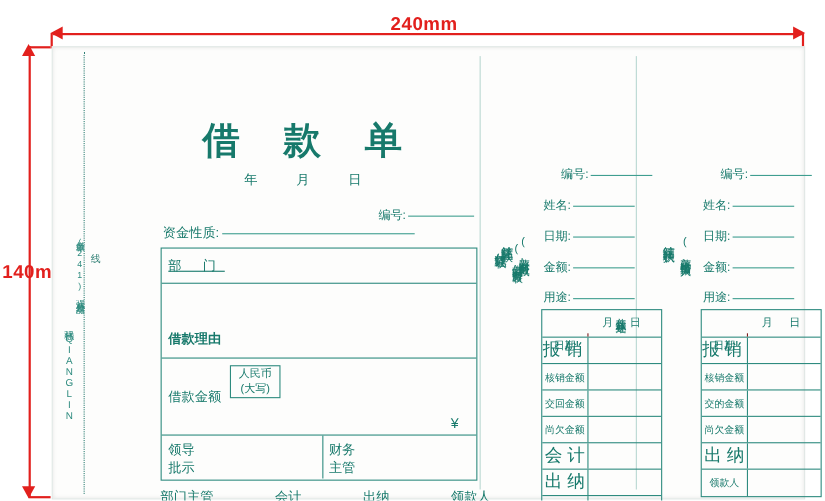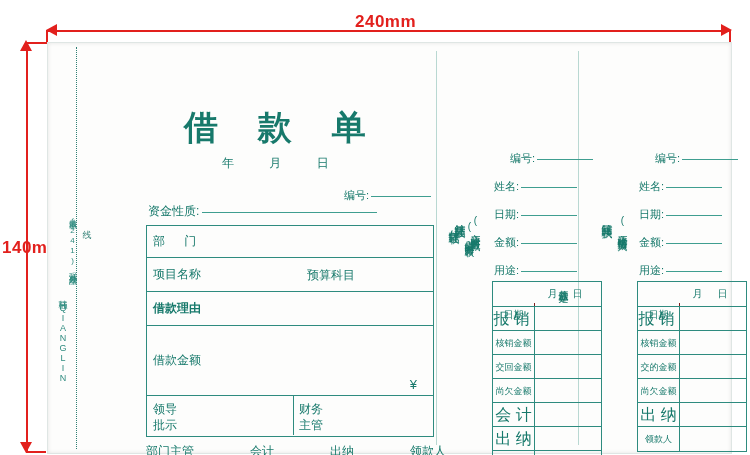--- a/index.html
+++ b/index.html
@@ -118,21 +118,21 @@
   #mb-row4 { top:100px; height:70px; }
   #mb-row5 { top:170px; height:39px; border-bottom:none; }
 
   .mb-label {
     position:absolute; left:6px; top:50%; transform:translateY(-50%);
     font-size:12px; color:#17796b; line-height:1.15;
     white-space:nowrap;
   }
   .mb-vline { position:absolute; top:0; bottom:0; width:0; border-left:1px solid #2e8b7f; }
 
-  #lbl-dept { letter-spacing:8px; }
+  #lbl-dept { letter-spacing:8px;text-decoration:underline; }
   #lbl-proj {}
   #lbl-budget { position:absolute; left:160px; top:50%; transform:translateY(-50%); font-size:12px; color:#17796b;}
   #lbl-reason {}
   #lbl-amount {}
   #rmb-box {
     position:absolute; left:62px; top:6px; width:46px; height:30px;
     border:1px solid #2e8b7f; font-size:10px; color:#17796b;
     text-align:center; line-height:1.25; padding-top:2px; box-sizing:border-box;
   }
   #amount-currency {
@@ -228,31 +228,29 @@
         <div id="main-fund">
           <span>资金性质:</span><span class="rule"></span>
         </div>
 
         <div class="main-box">
 
           <div class="mb-row" id="mb-row1">
             <span class="mb-label" id="lbl-dept">部    门</span>
           </div>
 
-          <div class="mb-row" id="mb-row2">
-            <span class="mb-label" id="lbl-proj">项目名称</span>
-            <span id="lbl-budget">预算科目</span>
-          </div>
 
           <div class="mb-row" id="mb-row3">
             <span class="mb-label" id="lbl-reason">借款理由</span>
           </div>
 
           <div class="mb-row" id="mb-row4">
             <span class="mb-label" id="lbl-amount">借款金额</span>
+            <span id="rmb-box" style="white-space:pre-line;">人民币
+(大写)</span>
             <span id="amount-currency">¥</span>
           </div>
 
           <div class="mb-row" id="mb-row5">
             <span id="lbl-leader" style="white-space:pre-line;">领导
 批示</span>
             <span class="mb-vline" id="mb-vline-mid-inner" style="left:146px;"></span>
             <span id="lbl-finance" style="white-space:pre-line;">财务
 主管</span>
           </div>

